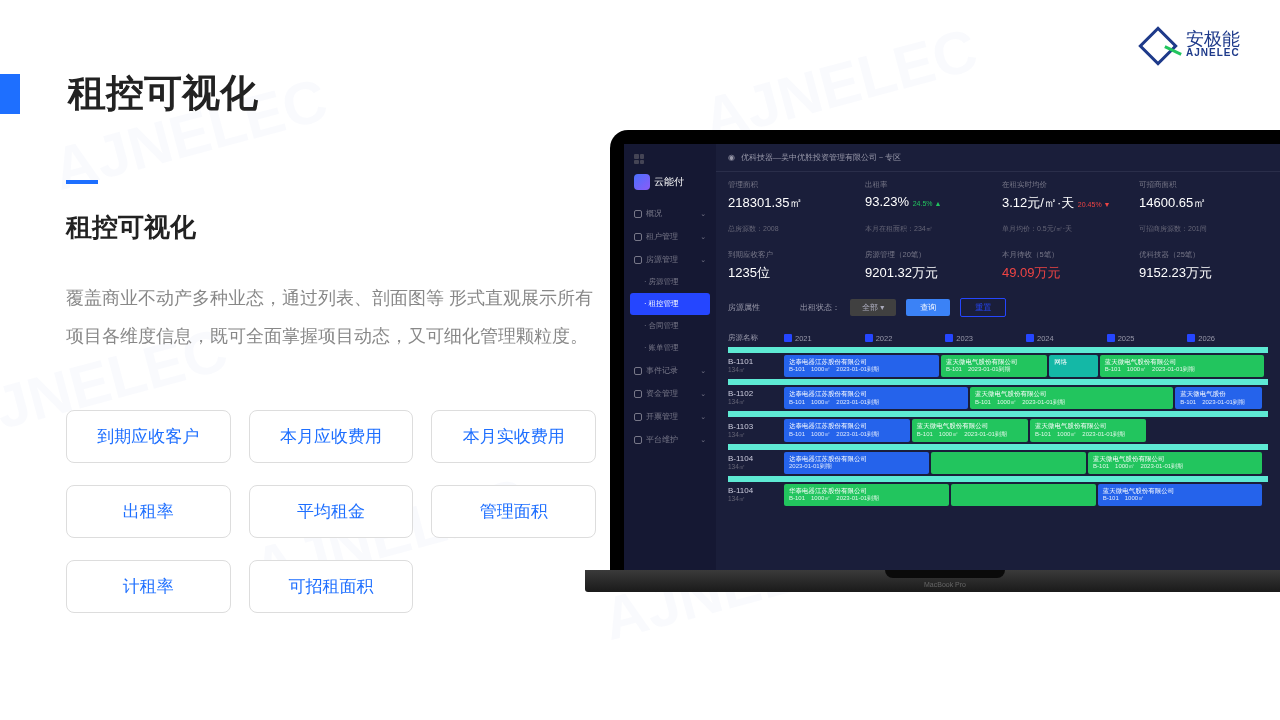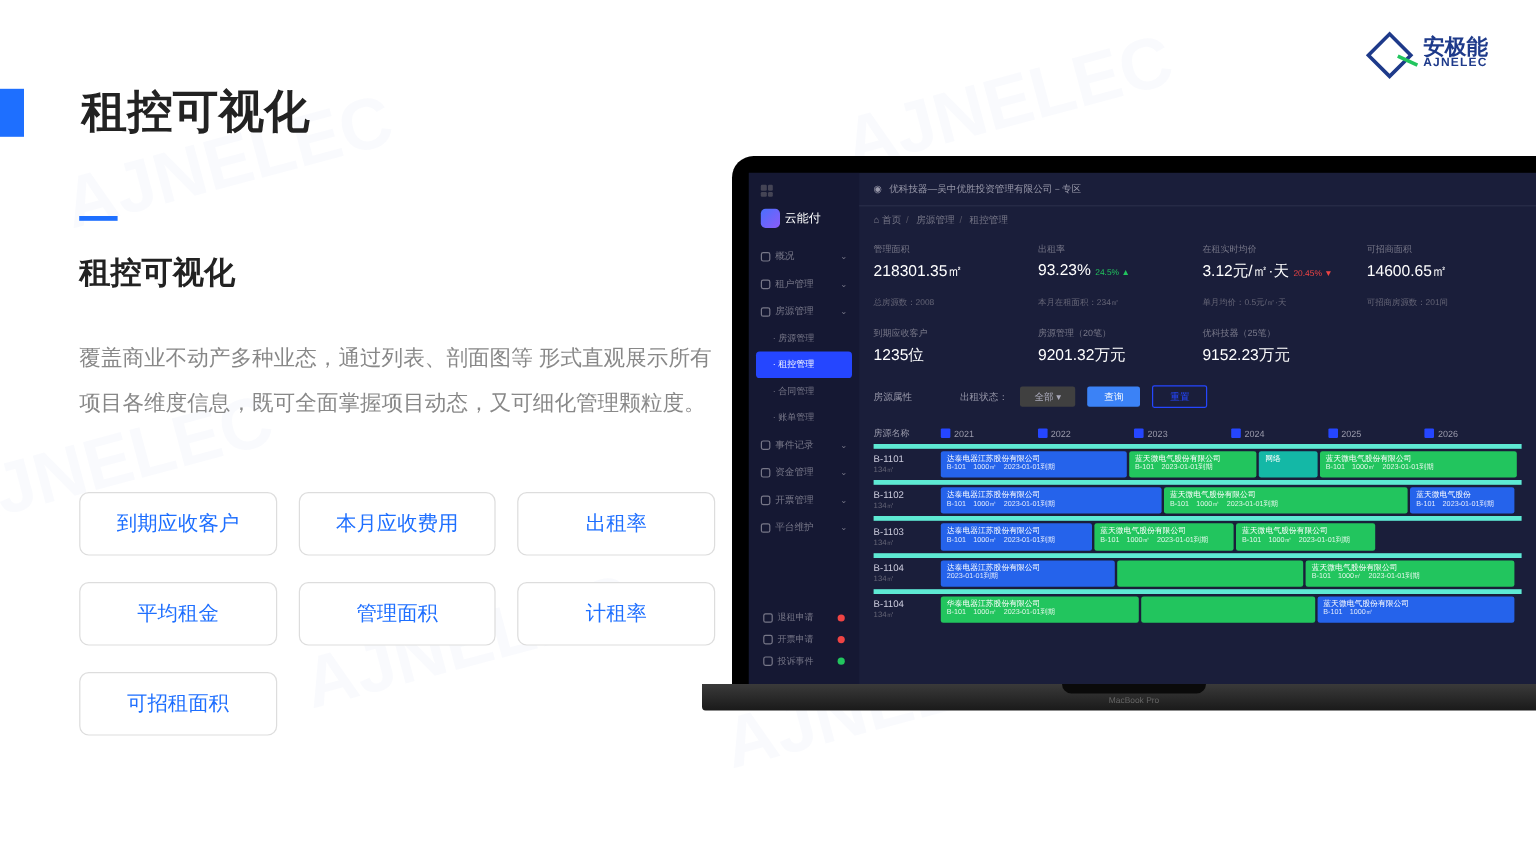--- a/index.html
+++ b/index.html
@@ -4,21 +4,21 @@
 <style>
   *{margin:0;padding:0;box-sizing:border-box;font-family:"Microsoft YaHei",Arial,sans-serif}
   body{width:1280px;height:720px;background:#fff;position:relative;overflow:hidden}
   .watermark{position:absolute;color:rgba(100,140,200,.04);font-size:60px;font-weight:bold;transform:rotate(-15deg);pointer-events:none;z-index:0}
   .wm1{top:100px;left:50px}.wm2{top:50px;right:300px}.wm3{top:350px;left:-50px}.wm4{top:500px;left:250px}.wm5{top:550px;right:400px}
   .logo{position:absolute;top:30px;right:40px;display:flex;align-items:center;gap:6px}
   .logo-icon{width:38px;height:28px;position:relative}
   .logo-icon::before{content:"";position:absolute;width:22px;height:22px;border:3px solid #1e3a8a;transform:rotate(45deg);top:2px;left:2px}
   .logo-icon::after{content:"";position:absolute;width:18px;height:3px;background:#22c55e;bottom:6px;right:-2px;transform:rotate(25deg)}
   .logo-text{display:flex;flex-direction:column;line-height:1}
-  .logo-cn{font-size:18px;font-weight:bold;color:#1e3a8a}
+  .logo-cn{font-size:18px;font-weight:normal;color:#1e3a8a}
   .logo-en{font-size:10px;font-weight:bold;color:#1e3a8a;letter-spacing:1px}
   .title-bar{position:absolute;top:68px;left:0;display:flex;align-items:center}
   .blue-block{width:20px;height:40px;background:#1e6fff}
   .page-title{font-size:38px;font-weight:bold;color:#222;margin-left:48px}
   .accent-line{position:absolute;top:180px;left:66px;width:32px;height:4px;background:#1e6fff}
   .subtitle{position:absolute;top:210px;left:66px;font-size:26px;font-weight:600;color:#222}
   .desc{position:absolute;top:280px;left:66px;width:530px;font-size:18px;color:#888;line-height:2.1}
   .tags{position:absolute;top:410px;left:66px;width:530px;display:grid;grid-template-columns:repeat(3,1fr);gap:22px 18px}
   .tag{border:1px solid #ddd;border-radius:8px;padding:14px 0;text-align:center;font-size:17px;color:#1e6fff;background:#fff}
   .laptop{position:absolute;top:130px;right:0;width:670px;height:500px}
@@ -49,21 +49,21 @@
   .stat-pct.red{color:#ef4444}
   .stats2{display:grid;grid-template-columns:repeat(4,1fr);padding:4px 12px 8px;gap:8px;font-size:7px;color:#667}
   .filter{padding:8px 12px;display:flex;align-items:center;gap:10px;font-size:8px;color:#99a}
   .sel{background:#404040;padding:3px 12px;border-radius:2px;color:#aab}
   .btn-p{background:#3b82f6;color:#fff;padding:3px 14px;border-radius:2px}
   .btn-s{border:1px solid #2546ff;color:#2546ff;padding:3px 14px;border-radius:2px}
   .gantt{padding:4px 12px;flex:1;overflow:hidden}
   .gantt-head{display:flex;font-size:7.5px;color:#99a;padding:4px 0}
   .gh-room{width:56px}
   .gh-year{flex:1;display:flex;align-items:center;gap:3px}
-  .gantt-row{display:flex;align-items:center;border-top:4px solid #5eead4;min-height:30px}
+  .gantt-row{display:flex;align-items:center;border-top:6px solid #5eead4;min-height:30px}
   .gr-room{width:56px;padding:4px 0;color:#ccd;font-size:8px}
   .gr-room .sub{color:#667;font-size:6.5px}
   .gr-bars{flex:1;display:flex;gap:2px;padding:2px 0;position:relative}
   .bar{border-radius:2px;padding:3px 5px;color:#fff;font-size:6.5px;line-height:1.3;overflow:hidden}
   .bar.blue{background:#2563eb}
   .bar.green{background:#22c55e}
   .bar.teal{background:#14b8a6}
   .bar .bt{font-size:6.5px;white-space:nowrap}
   .bar .bs{font-size:6px;opacity:.85;white-space:nowrap}
   .base{width:720px;height:22px;background:linear-gradient(#3a3a3a,#1a1a1a);margin-left:-25px;border-radius:0 0 0 3px;position:relative}
@@ -94,20 +94,21 @@
   <h1 class="page-title">租控可视化</h1>
 </div>
 
 <div class="accent-line"></div>
 <h2 class="subtitle">租控可视化</h2>
 <p class="desc">覆盖商业不动产多种业态，通过列表、剖面图等 形式直观展示所有项目各维度信息，既可全面掌握项目动态，又可细化管理颗粒度。</p>
 
 <div class="tags" id="tags">
     <div class="tag">到期应收客户</div>
     <div class="tag">本月应收费用</div>
+    <div class="tag">本月实收费用</div>
     <div class="tag">出租率</div>
     <div class="tag">平均租金</div>
     <div class="tag">管理面积</div>
     <div class="tag">计租率</div>
     <div class="tag">可招租面积</div>
   </div>
 
 <div class="laptop">
   <div class="screen-frame">
     <div class="screen">
@@ -128,37 +129,26 @@
             <div class="nav-item"><span class="nav-icon"></span>房源管理<span class="chev">⌄</span></div>
             <div class="nav-item sub">· 房源管理</div>
             <div class="nav-item sub active">· 租控管理</div>
             <div class="nav-item sub">· 合同管理</div>
             <div class="nav-item sub">· 账单管理</div>
             <div class="nav-item"><span class="nav-icon"></span>事件记录<span class="chev">⌄</span></div>
             <div class="nav-item"><span class="nav-icon"></span>资金管理<span class="chev">⌄</span></div>
             <div class="nav-item"><span class="nav-icon"></span>开票管理<span class="chev">⌄</span></div>
             <div class="nav-item"><span class="nav-icon"></span>平台维护<span class="chev">⌄</span></div>
           </div>
-        <div class="sidebar-bottom" id="sbottom">
-            <div class="sb-row"><span class="nav-icon"></span>退租申请<span class="dot red" style="margin-left:auto"></span></div>
-            <div class="sb-row"><span class="nav-icon"></span>开票申请<span class="dot red" style="margin-left:auto"></span></div>
-            <div class="sb-row"><span class="nav-icon"></span>投诉事件<span class="dot green" style="margin-left:auto"></span></div>
-          </div>
       </div>
       <div class="main">
         <div class="topbar">
           <span>◉</span>
           <span>优科技器—吴中优胜投资管理有限公司－专区</span>
         </div>
-        <div class="crumb">
-          <span>⌂</span>
-          <span>首页</span><span class="sep">/</span>
-          <span>房源管理</span><span class="sep">/</span>
-          <span>租控管理</span>
-        </div>
         <div class="stats" id="stats">
             <div>
               <div class="stat-label">管理面积</div>
               <div class="stat-val">218301.35㎡</div>
             </div>
             <div>
               <div class="stat-label">出租率</div>
               <div class="stat-val">93.23% <span class="stat-pct ">24.5% ▲</span></div>
             </div>
             <div>
@@ -177,20 +167,24 @@
             <div>可招商房源数：201间</div>
           </div>
           <div class="stats" id="stats2b">
             <div>
               <div class="stat-label">到期应收客户</div>
               <div class="stat-val ">1235位</div>
             </div>
             <div>
               <div class="stat-label">房源管理（20笔）</div>
               <div class="stat-val ">9201.32万元</div>
+            </div>
+            <div>
+              <div class="stat-label">本月待收（5笔）</div>
+              <div class="stat-val red">49.09万元</div>
             </div>
             <div>
               <div class="stat-label">优科技器（25笔）</div>
               <div class="stat-val ">9152.23万元</div>
             </div>
           </div>
         <div class="filter">
           <span>房源属性</span>
           <span style="margin-left:30px">出租状态：</span>
           <span class="sel"><span>全部</span> ▾</span>

